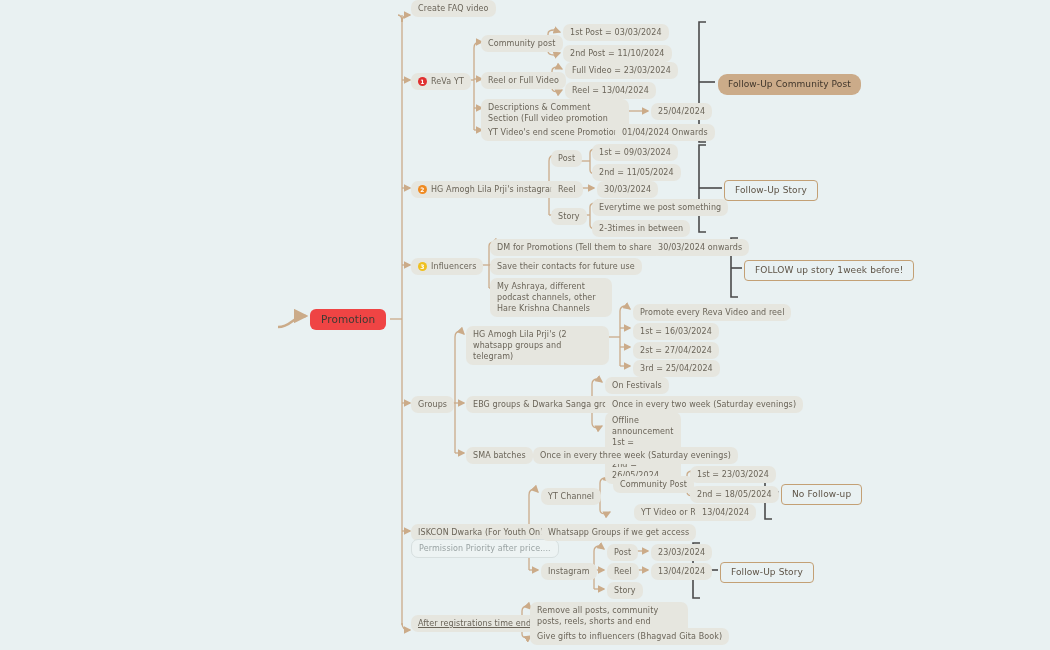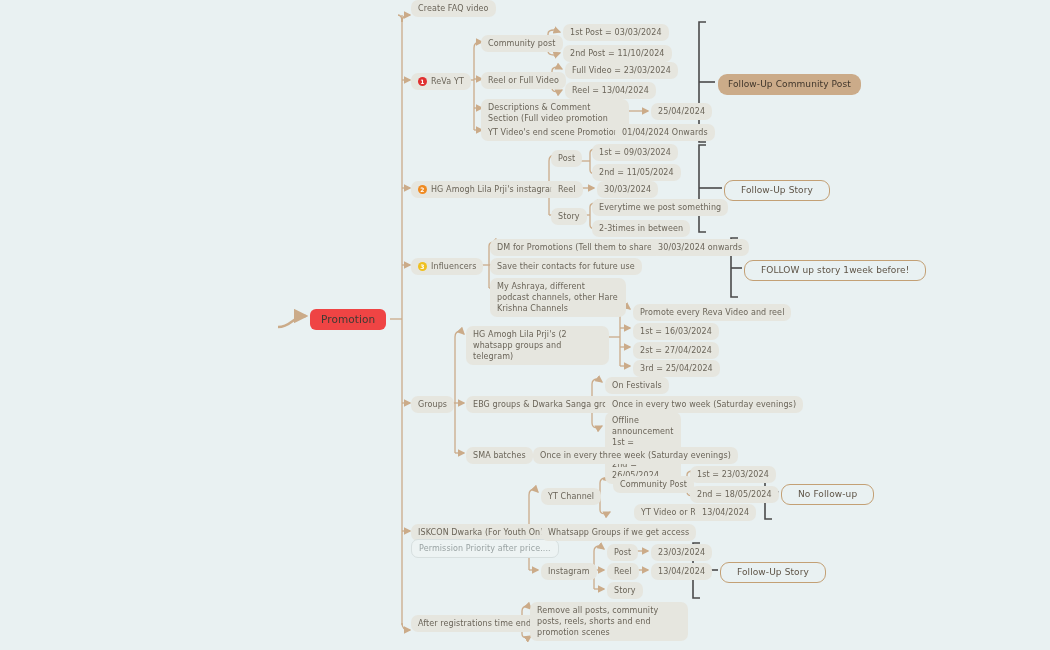--- a/index.html
+++ b/index.html
@@ -44,22 +44,22 @@
     color:#40362b;
     font-size:9px;
     padding:5px 10px;
     border-radius:9px;
   }
   .node.pill-outline{
     background:transparent;
     border:1.3px solid #c3a075;
     color:#5d5346;
     font-size:9px;
-    padding:4px 16px;
-    border-radius:9px;
+    padding:4px 10px;
+    border-radius:4px;
   }
 
   
   #root{
     position:absolute;
     left:182px; top:296px;
     width:96px; height:62px;
     background:#3b4045;
     border-radius:52% 48% 55% 45% / 58% 52% 48% 42%;
     display:flex; align-items:center; justify-content:center;
@@ -259,21 +259,21 @@
   </div>
 
   <div class="node" style="left:411px; top:524px;">
     <span>ISKCON Dwarka (For Youth Only!)</span>
   </div>
 
   <div class="node ghost" style="left:411px; top:539px;">
     <span>Permission Priority after price....</span>
   </div>
 
-  <div class="node" style="left:411px; top:615px;">
+  <div class="node" style="left:411px; top:615px;text-decoration:underline;">
     <span>After registrations time end</span>
   </div>
 
   <div class="node" style="left:481px; top:35px;">
     <span>Community post</span>
   </div>
   <div class="node" style="left:563px; top:24px;">
     <span>1st Post = 03/03/2024</span>
   </div>
   <div class="node" style="left:563px; top:45px;">
@@ -343,21 +343,21 @@
     <span>DM for Promotions (Tell them to share)</span>
   </div>
   <div class="node" style="left:651px; top:239px;">
     <span>30/03/2024 onwards</span>
   </div>
 
   <div class="node" style="left:490px; top:258px;">
     <span>Save their contacts for future use</span>
   </div>
 
-  <div class="node wrap" style="left:490px; top:278px; width:136px;">
+  <div class="node wrap" style="left:490px; top:278px; width:122px;">
     <span>My Ashraya, different podcast channels, other Hare Krishna Channels</span>
   </div>
 
   <div class="node pill-outline" style="left:744px; top:260px;">
     <span>FOLLOW up story 1week before!</span>
   </div>
 
   <div class="node wrap" style="left:466px; top:326px; width:143px;">
     <span>HG Amogh Lila Prji's (2 whatsapp groups and telegram)</span>
   </div>
@@ -440,14 +440,17 @@
   <div class="node" style="left:607px; top:582px;">
     <span>Story</span>
   </div>
   <div class="node pill-outline" style="left:720px; top:562px;">
     <span>Follow-Up Story</span>
   </div>
 
   <div class="node wrap" style="left:530px; top:602px; width:158px;">
     <span>Remove all posts, community posts, reels, shorts and end promotion scenes</span>
   </div>
+  <div class="node" style="left:530px; top:628px;">
+    <span>Give gifts to influencers (Bhagvad Gita Book)</span>
+  </div>
 
 </div>
 
 </body></html>

